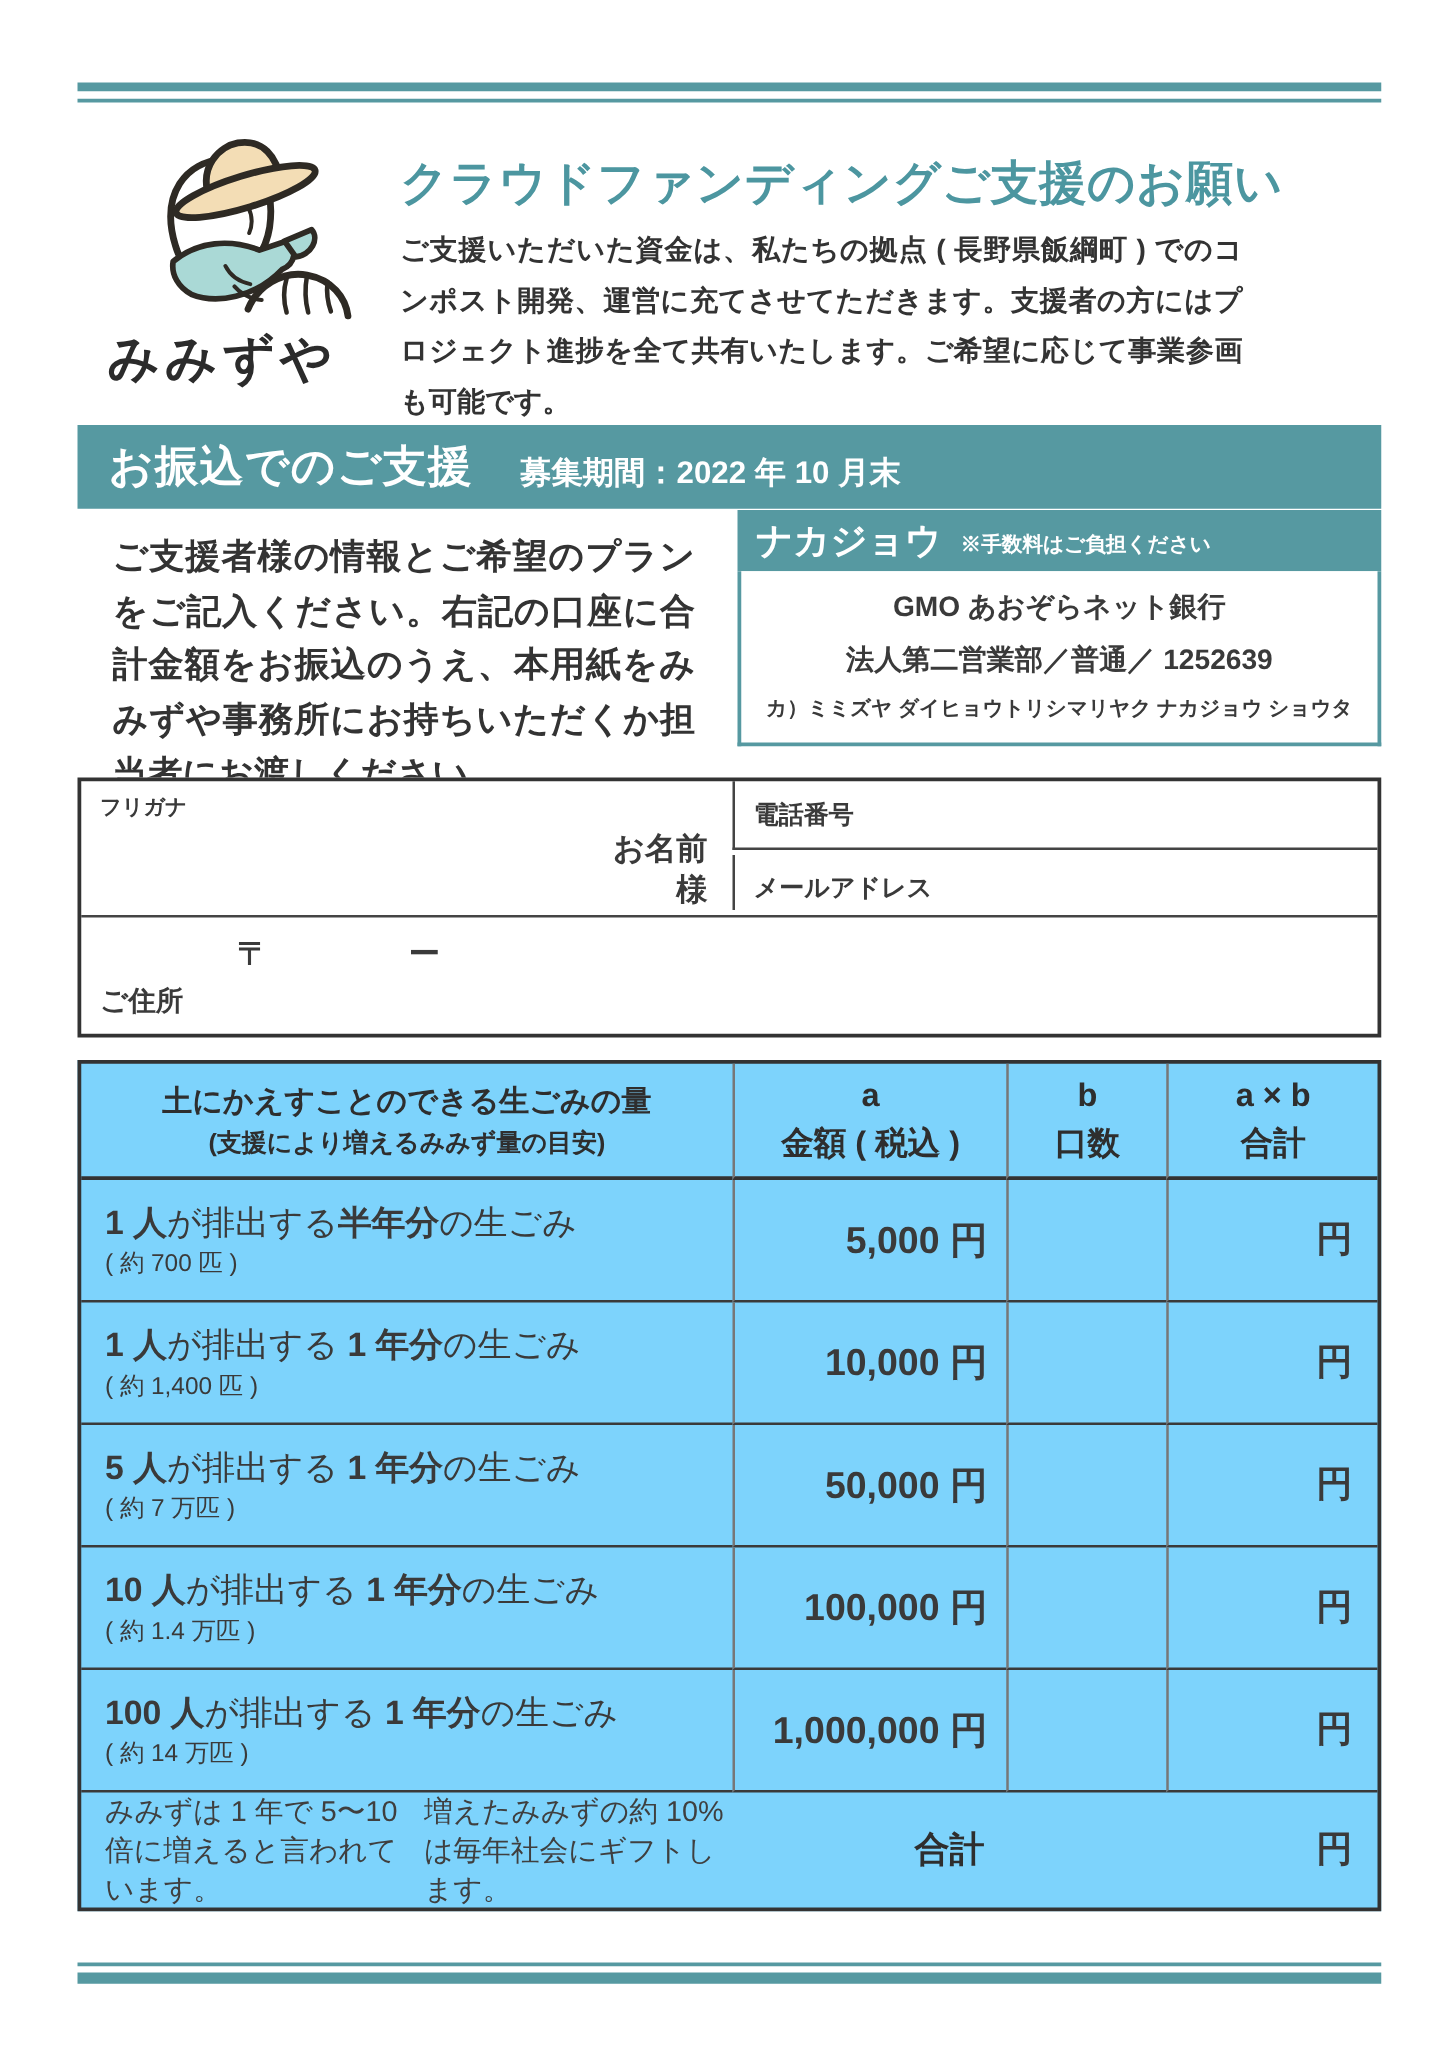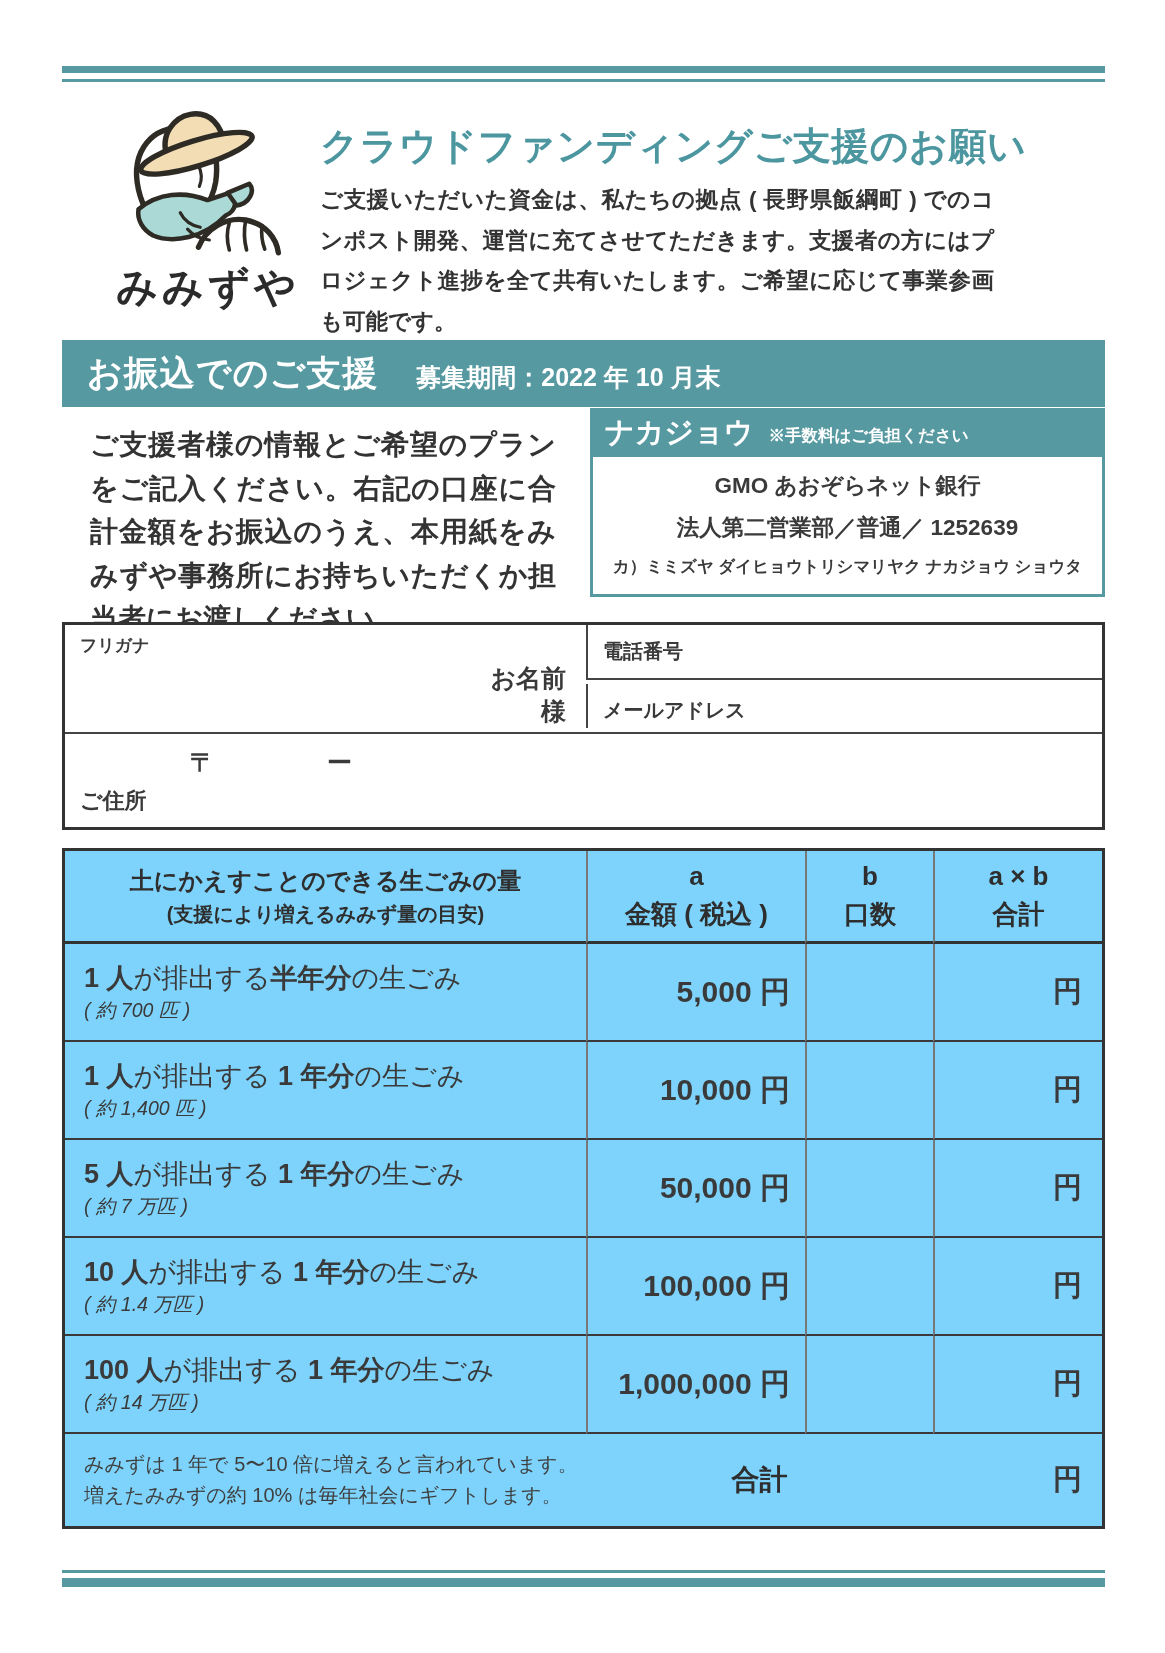--- a/index.html
+++ b/index.html
@@ -9,21 +9,21 @@
     font-family:"Liberation Sans", sans-serif; color:#333; overflow:hidden;
   }
   
   .rule { position:absolute; left:62px; width:1043px; background:#5699a1; }
   .rule-top-thick { top:66px; height:7px; }
   .rule-top-thin  { top:79px; height:3px; }
   .rule-bot-thin  { top:1570px; height:3px; }
   .rule-bot-thick { top:1578px; height:9px; }
 
   
-  .logo { position:absolute; left:86px; top:102px; width:214px; text-align:right; }
+  .logo { position:absolute; left:86px; top:102px; width:214px; text-align:left; }
   .logo svg { display:block; margin:0 auto; }
   .logo-text { font-size:41px; font-weight:bold; color:#2b2b2b; letter-spacing:4px; margin-top:0px; }
 
   
   .title { position:absolute; left:320px; top:121px; font-size:38px; font-weight:bold; color:#4c96a0; letter-spacing:0.5px; }
   .intro { position:absolute; left:320px; top:180px; width:674px; font-size:22.5px; font-weight:bold;
            line-height:40.5px; color:#333; text-align:justify; }
 
   
   .banner { position:absolute; left:62px; top:340px; width:1043px; height:67px; background:#5699a1;
@@ -70,30 +70,30 @@
   .vline { border-left:2px solid #777; }
   .ph-main { font-size:24px; font-weight:bold; color:#2e2e2e; }
   .ph-sub  { font-size:20px; font-weight:bold; color:#2e2e2e; margin-top:4px; }
   .ph-letter { font-size:26px; font-weight:bold; color:#2e2e2e; }
   .ph-word   { font-size:26px; font-weight:bold; color:#2e2e2e; margin-top:5px; }
 
   .pc { height:98px; border-bottom:2px solid #3a3a3a; }
   .pc-label { display:flex; flex-direction:column; justify-content:center; padding-left:19px; }
   .row-main { font-size:27px; color:#3a3a3a; }
   .row-main .b { font-weight:bold; }
-  .row-sub  { font-size:19.5px; color:#3a3a3a; margin-top:1px;font-style:italic; }
+  .row-sub  { font-size:19.5px; color:#3a3a3a; margin-top:1px; }
   .pc-amount { display:flex; align-items:center; justify-content:flex-end; padding-right:15px;
                font-size:30px; font-weight:bold; color:#3a3a3a; }
   .pc-count { }
   .pc-unit  { display:flex; align-items:center; justify-content:flex-end; padding-right:20px;
               font-size:29px; font-weight:bold; color:#3a3a3a; }
 
   .pf { height:92px; }
-  .pf-note { display:flex; flex-direction:column; justify-content:center; padding-left:19px;
-             font-size:20px; line-height:31px; color:#3f3f3f; }
+  .pf-note { display:flex; flex-direction:row; justify-content:center; padding-left:19px;
+             font-size:23px; line-height:31px; color:#3f3f3f; }
   .pf-total { grid-column:2 / span 2; display:flex; align-items:center; justify-content:center;
               font-size:28px; font-weight:bold; color:#2e2e2e; }
   .pf-unit  { display:flex; align-items:center; justify-content:flex-end; padding-right:20px;
               font-size:29px; font-weight:bold; color:#3a3a3a; }
 </style>
 </head>
 <body>
 
 <div class="page">
 

